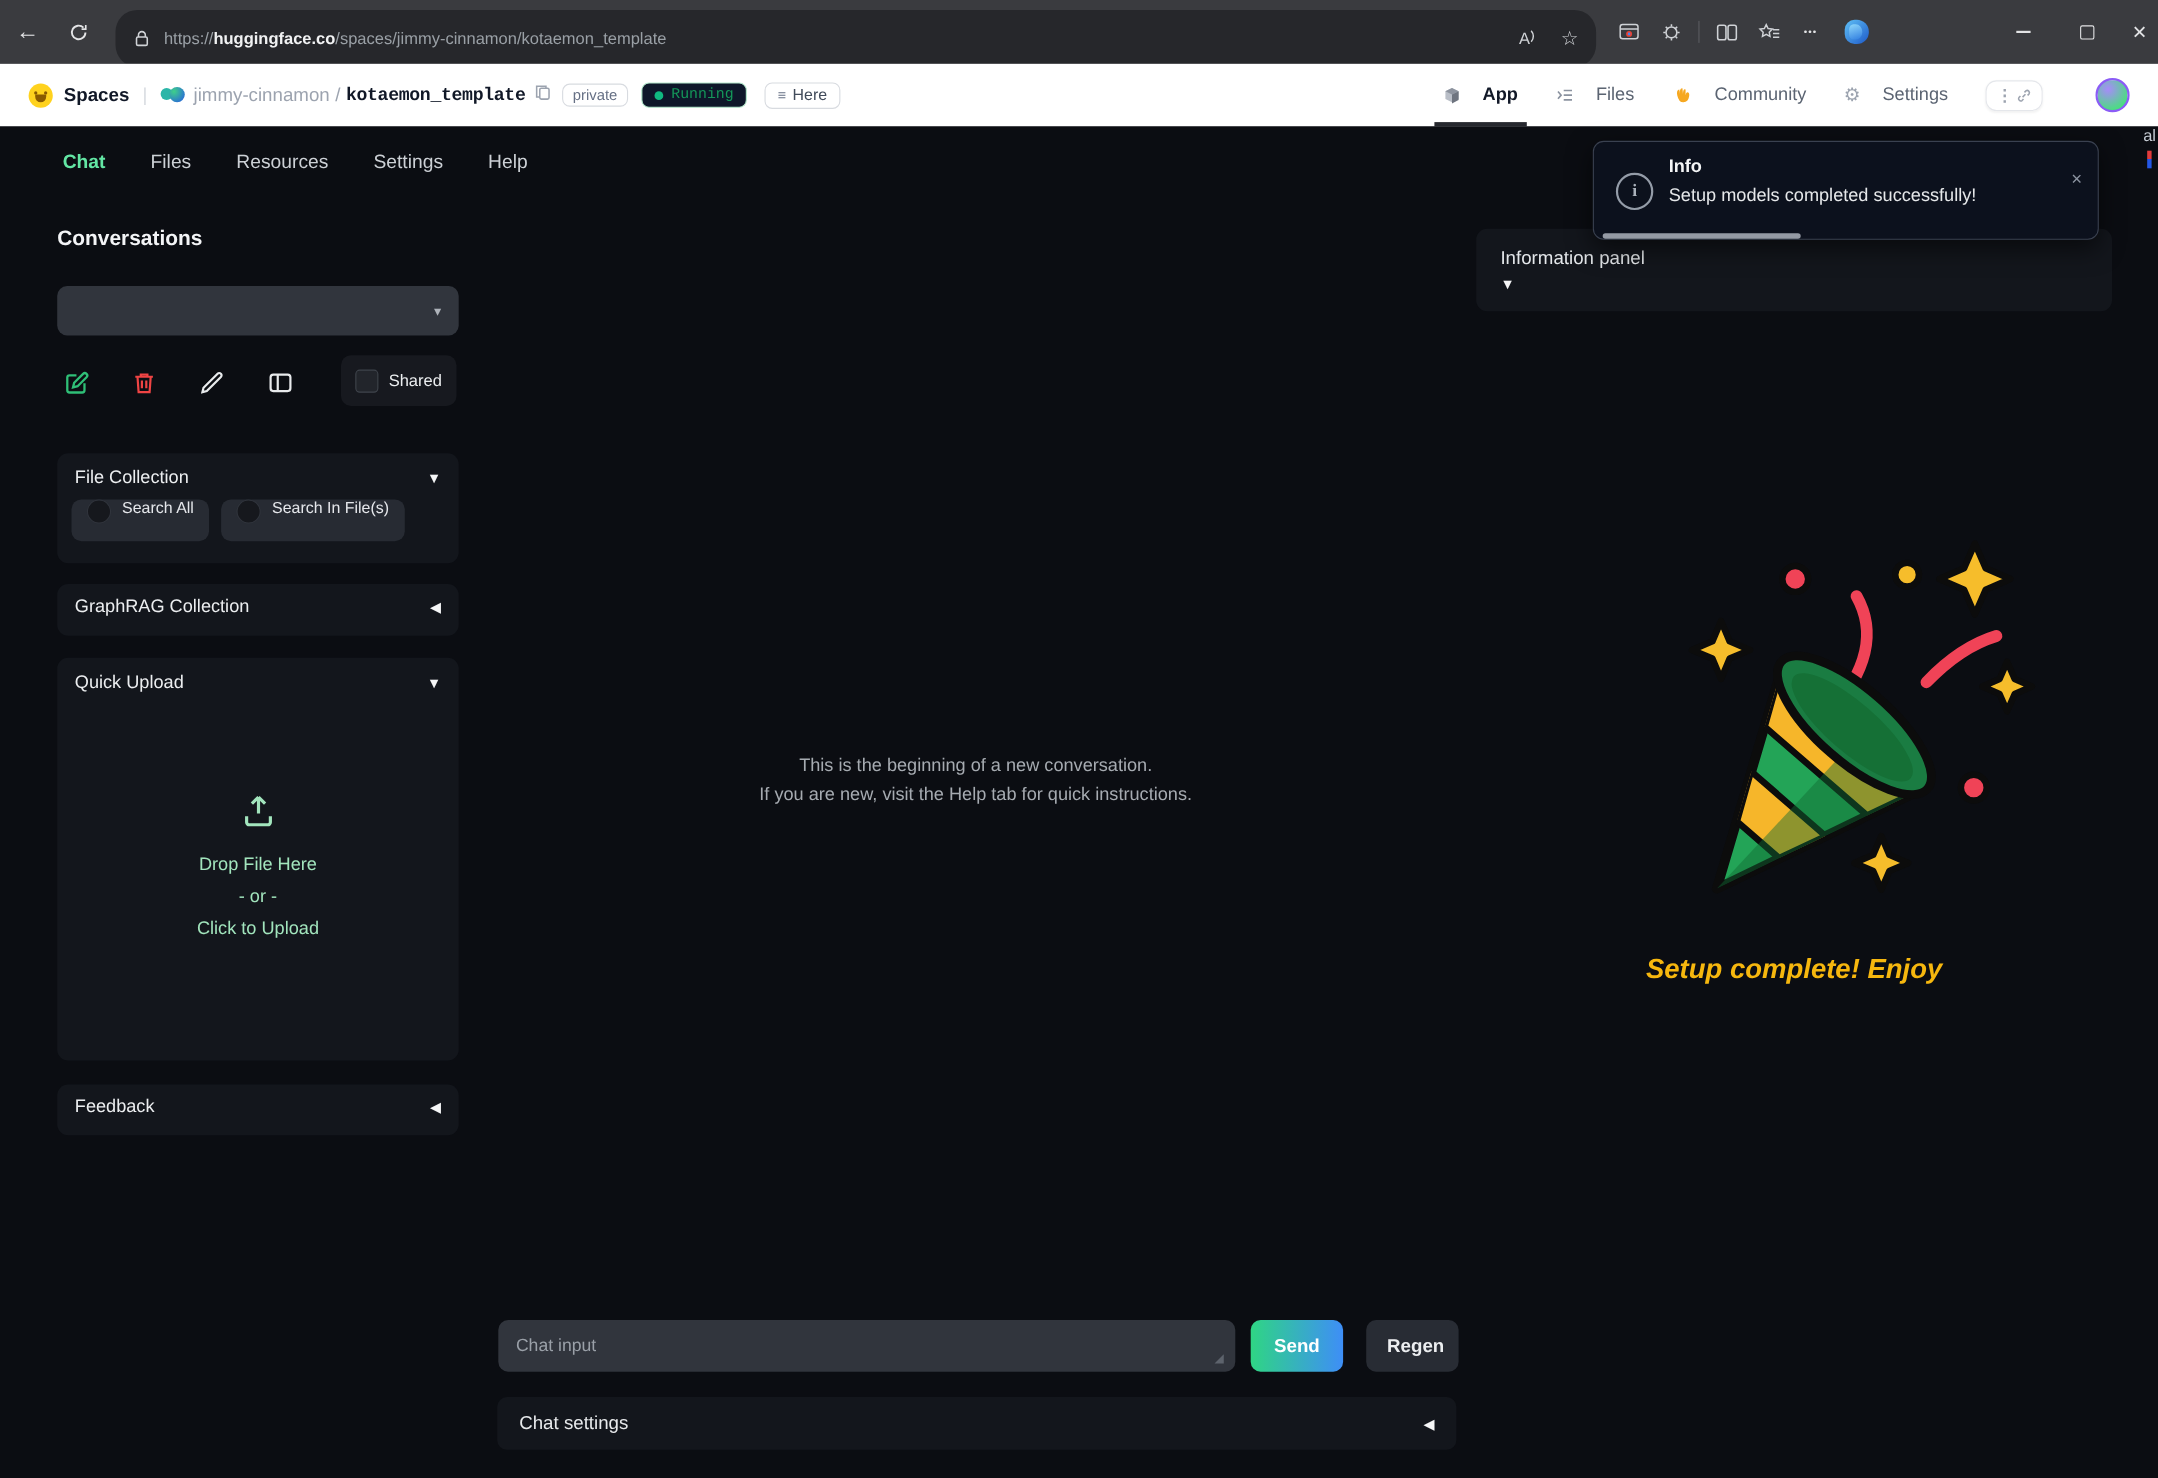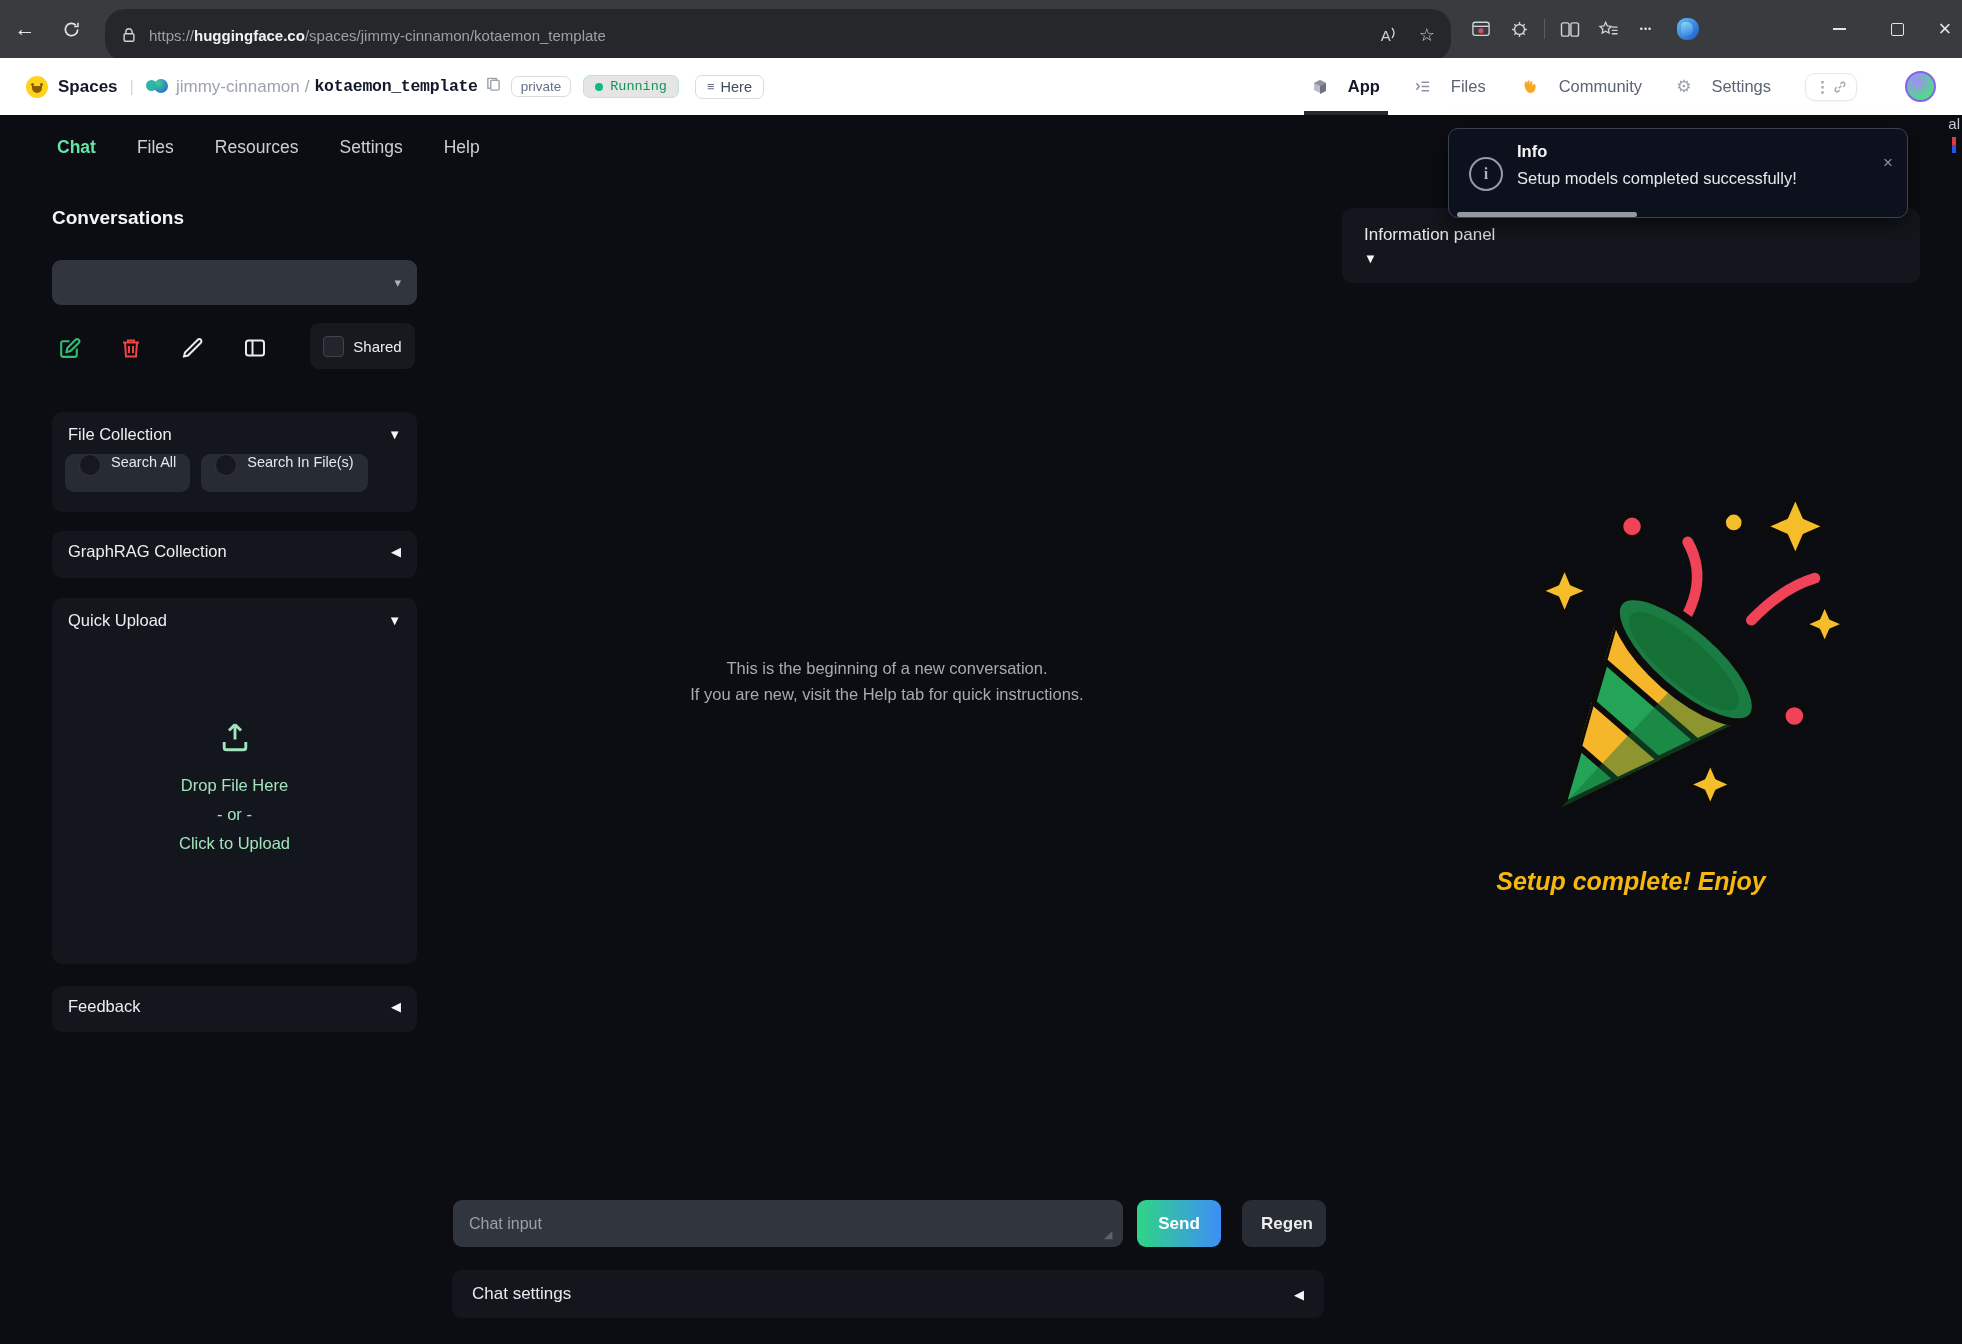--- a/index.html
+++ b/index.html
@@ -31,21 +31,21 @@
   .hfdiv{color:#d7dbe0;margin-right:12px;font-weight:400;}
   .spaceav{width:22px;height:18px;position:relative;margin-right:8px;flex:0 0 auto;}
   .spaceav i{position:absolute;border-radius:50%;}
   .sa1{left:0;top:2px;width:11px;height:11px;background:#2bb6a8;}
   .sa2{left:8px;top:1px;width:14px;height:14px;background:radial-gradient(circle at 30% 30%,#3fd08a,#2457e6);}
   .hfowner{color:#9ca3af;}
   .hfslash{color:#9ca3af;margin:0 5px;}
   .hfrepo{font-family:"Liberation Mono",monospace;font-weight:700;font-size:16.5px;letter-spacing:-0.3px;}
   .copyic{margin:0 10px 0 8px;color:#9ca3af;}
   .badge{border:1px solid #d8dbe0;border-radius:7px;padding:2px 9px;font-size:13.5px;color:#667085;margin-right:12px;}
-  .runbadge{background:#e5e5e5;border:1px solid #b5e9cd;border-radius:7px;padding:3px 11px;font-size:13.5px;color:#149659;font-family:"Liberation Mono",monospace;display:flex;align-items:center;gap:7px;margin-right:16px;}
+  .runbadge{background:#0f172a;border:1px solid #b5e9cd;border-radius:7px;padding:3px 11px;font-size:13.5px;color:#149659;font-family:"Liberation Mono",monospace;display:flex;align-items:center;gap:7px;margin-right:16px;}
   .rundot{width:8px;height:8px;border-radius:50%;background:#10b981;}
   .logsbtn{border:1px solid #d8dbe0;border-radius:7px;padding:3px 11px;font-size:14.5px;color:#414b5a;display:flex;align-items:center;gap:6px;}
   .logsbtn .lg{font-size:13px;color:#667085;}
   .hfnav{margin-left:auto;display:flex;align-items:center;gap:34px;color:#5b6472;font-size:16.5px;}
   .hfnav .item{display:flex;align-items:center;gap:20px;position:relative;height:57px;}
   .hfnav .item.active{color:#111827;font-weight:700;}
   .hfnav .item.active::after{content:"";position:absolute;left:-8px;right:-8px;bottom:0;height:4px;background:#26282e;}
   .cube{width:16px;height:16px;}
   .handic{width:19px;height:19px;}
   .gear{font-size:17px;color:#9ca3af;}
@@ -75,21 +75,21 @@
   .radiopill{background:#272b33;border-radius:9px;height:38px;display:flex;align-items:flex-start;gap:10px;padding:0 14px;}
   .radiodot{width:20px;height:20px;border-radius:50%;background:#16181d;border:1px solid #30343c;}
   .radiolbl{font-size:14.5px;color:#e5e7eb;}
   .gr{top:416px;height:47px;}
   .gr .cardhead{padding:11px 16px;}
   .qu{top:483px;height:366px;}
   .uploadzone{position:absolute;left:0;top:120px;width:100%;text-align:center;color:#a2e5bd;font-size:16.5px;line-height:29px;}
   .fb{top:871px;height:46px;}
   .fb .cardhead{padding:11px 16px;}
 
-  .emptymsg{position:absolute;left:452px;top:540px;width:870px;text-align:center;color:#a6abb1;font-size:16.5px;line-height:26px;}
+  .emptymsg{position:absolute;left:452px;top:568px;width:870px;text-align:center;color:#a6abb1;font-size:16.5px;line-height:26px;}
 
   .infopanel{position:absolute;left:1342px;top:93px;width:578px;height:75px;background:#13161c;border-radius:10px;box-sizing:border-box;display:flex;justify-content:space-between;padding:17px 22px;flex-direction:column;}
   .infopanel .t{font-size:17px;color:#e4e7ea;}
 
   .toast{position:absolute;left:1448px;top:13px;width:458px;height:88px;background:#0c111d;border:1px solid #3a4150;border-radius:10px;box-shadow:0 8px 22px rgba(0,0,0,.55);z-index:5;}
   .toast .ic{position:absolute;left:20px;top:28px;width:30px;height:30px;border:2.5px solid #949ca8;border-radius:50%;color:#aab1bb;font-size:16px;font-weight:700;display:flex;align-items:center;justify-content:center;font-family:"Liberation Serif",serif;}
   .toast .tt{position:absolute;left:68px;top:13px;font-size:16.5px;font-weight:700;color:#f4f5f6;}
   .toast .msg{position:absolute;left:68px;top:40px;font-size:16.5px;color:#e6e8ea;}
   .toast .x{position:absolute;right:14px;top:24px;color:#8b93a0;font-size:17px;}
   .toast .prog{position:absolute;left:8px;bottom:0px;width:180px;height:5px;background:#949aa4;border-radius:3px;}

